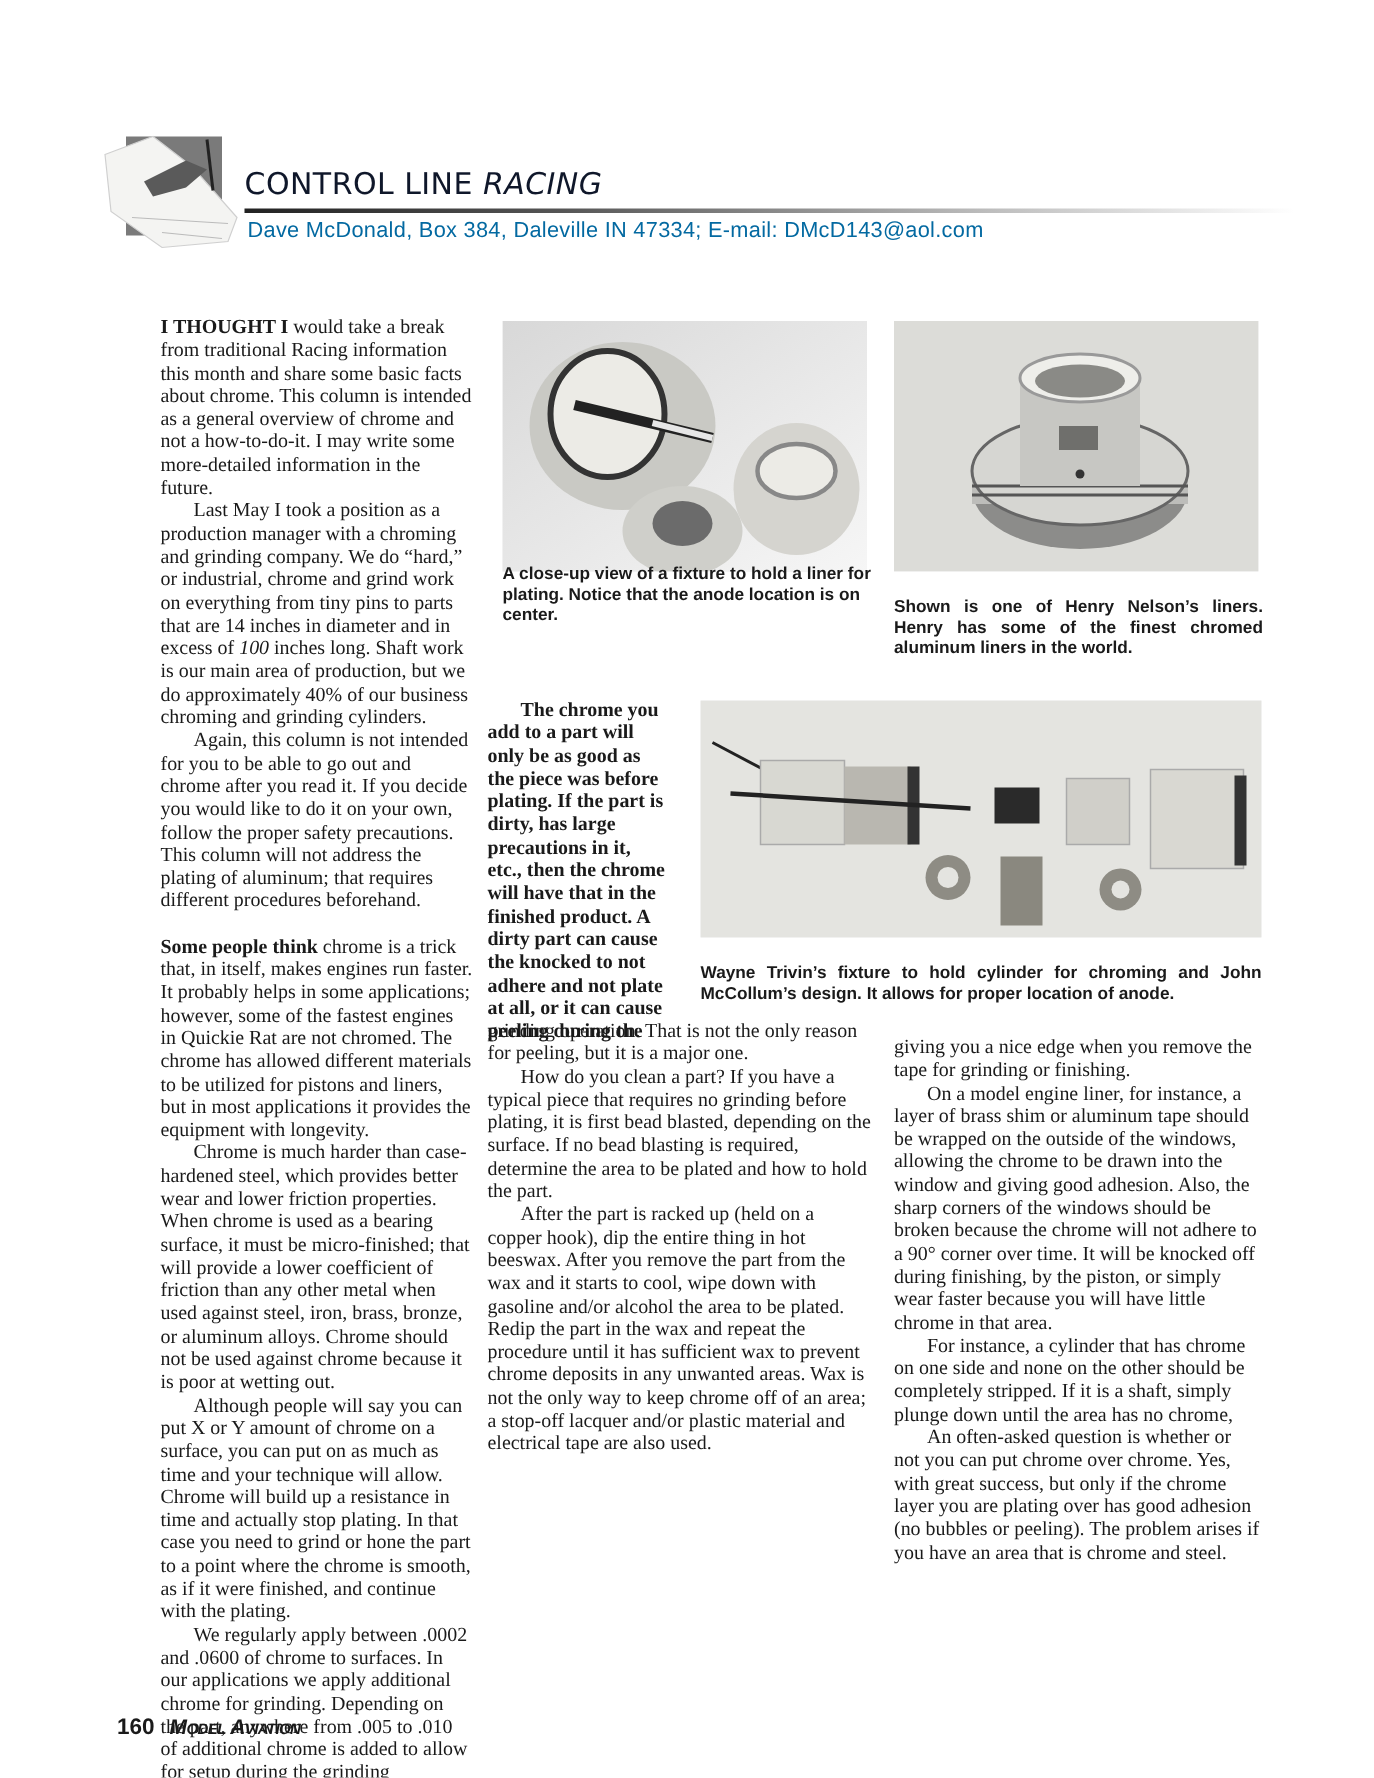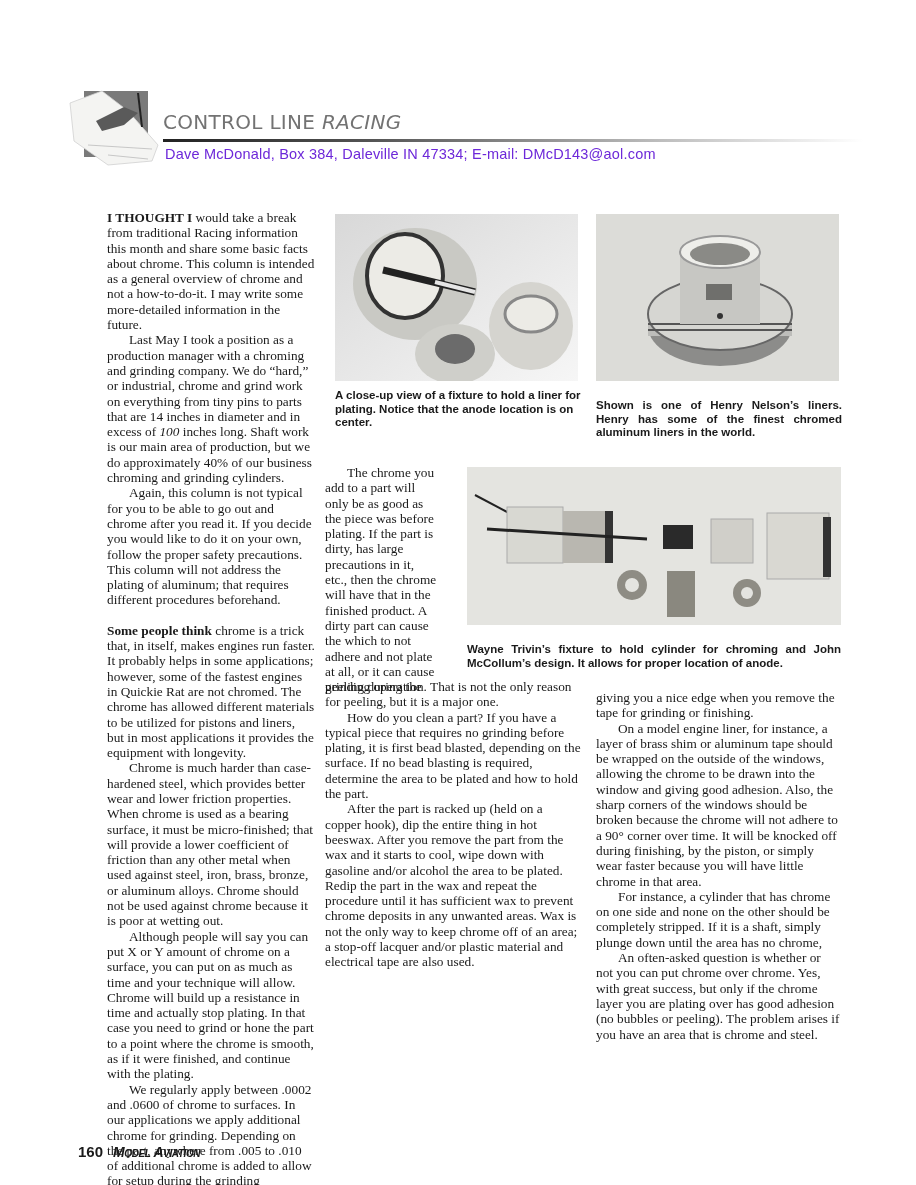--- a/index.html
+++ b/index.html
@@ -3,46 +3,46 @@
 <meta charset="utf-8">
 <style>
   html, body { margin:0; padding:0; background:#fff; }
   body { width:916px; height:1185px; position:relative; overflow:hidden; color:#1a1a1a; }
   .abs { position:absolute; }
 
   
   .logo-box { left:68px; top:85px; width:82px; width:82px; height:80px; }
   .logo-square { position:absolute; left:16px; top:6px; width:64px; height:66px; background:#7a7a7a; }
   .logo-svg { position:absolute; left:0; top:0; }
-  .title { left:163px; top:110px; font-family:"DejaVu Sans", sans-serif; font-size:20px; letter-spacing:0.3px; color:#737373; }
+  .title { left:163px; top:110px; font-family:"DejaVu Sans", sans-serif; font-size:20px; letter-spacing:0.3px; color:#0f172a; }
   .title em { font-style:italic; }
   .title-rule { left:163px; top:139px; width:700px; height:3px;
     background:linear-gradient(to right, #222 0%, #555 30%, #bbb 70%, #fff 100%); }
-  .byline { left:165px; top:146px; font-family:"Liberation Sans", sans-serif; font-size:14.5px; color:#6d28d9; letter-spacing:0.2px; }
+  .byline { left:165px; top:146px; font-family:"Liberation Sans", sans-serif; font-size:14.5px; color:#0369a1; letter-spacing:0.2px; }
 
   
   .col { font-family:"Liberation Serif", serif; font-size:13.3px; line-height:15.3px; color:#1a1a1a; }
   .col p { margin:0; }
   .col p.ind { text-indent:22px; }
   .col b { font-weight:bold;text-align:right; }
   .gap { height:15px; }
 
   .col1 { left:107px; top:210px; width:208px; }
-  .col2-wrap { left:325px; top:465px; width:133px; }
+  .col2-wrap { left:325px; top:465px; width:133px;font-weight:bold; }
   .col2 { left:325px; top:679px; width:257px; }
   .col3 { left:596px; top:690px; width:244px; }
 
   
   .photo { background:#e8e8e8; overflow:hidden; }
   .photo1 { left:335px; top:214px; width:243px; height:167px; }
   .photo2 { left:596px; top:214px; width:243px; height:167px; }
   .photo3 { left:467px; top:467px; width:374px; height:158px; }
 
   .caption { font-family:"Liberation Sans", sans-serif; font-weight:bold; font-size:11.5px; line-height:13.5px; color:#1a1a1a; }
-  .cap1 { left:335px; top:389px; width:246px; }
+  .cap1 { left:335px; top:377px; width:246px; }
   .cap2 { left:596px; top:399px; width:246px; text-align:justify; }
   .cap3 { left:467px; top:643px; width:374px; text-align:justify; }
 
   
   .footer { left:58px; top:1143px; font-family:"Liberation Sans", sans-serif; font-size:15px; font-weight:bold; color:#1a1a1a;margin-left:20px; }
   .footer .mag { font-style:italic; font-weight:900; font-variant:small-caps; font-size:14px; letter-spacing:-0.4px; margin-left:10px; }
 </style>
 </head>
 <body>
 
@@ -56,21 +56,21 @@
     <line x1="40" y1="70" x2="80" y2="74" stroke="#bbb" stroke-width="0.8"></line>
   </svg>
 </div>
 <div class="abs title"><span>CONTROL LINE </span><em>RACING</em></div>
 <div class="abs title-rule"></div>
 <div class="abs byline">Dave McDonald, Box 384, Daleville IN 47334; E-mail: DMcD143@aol.com</div>
 
 <div class="abs col col1">
   <p><b>I THOUGHT I</b><span> would take a break from traditional Racing information this month and share some basic facts about chrome. This column is intended as a general overview of chrome and not a how-to-do-it. I may write some more-detailed information in the future.</span></p>
   <p class="ind"><span>Last May I took a position as a production manager with a chroming and grinding company. We do “hard,” or industrial, chrome and grind work on everything from tiny pins to parts that are 14 inches in diameter and in excess of </span><i>100</i><span> inches long. Shaft work is our main area of production, but we do approximately 40% of our business chroming and grinding cylinders.</span></p>
-  <p class="ind">Again, this column is not typical for you to be able to go out and chrome after you read it. If you decide you would like to do it on your own, follow the proper safety precautions. This column will not address the plating of aluminum; that requires different procedures beforehand.</p>
+  <p class="ind">Again, this column is not intended for you to be able to go out and chrome after you read it. If you decide you would like to do it on your own, follow the proper safety precautions. This column will not address the plating of aluminum; that requires different procedures beforehand.</p>
   <div class="gap"></div>
   <p><b>Some people think</b><span> chrome is a trick that, in itself, makes engines run faster. It probably helps in some applications; however, some of the fastest engines in Quickie Rat are not chromed. The chrome has allowed different materials to be utilized for pistons and liners, but in most applications it provides the equipment with longevity.</span></p>
   <p class="ind">Chrome is much harder than case-hardened steel, which provides better wear and lower friction properties. When chrome is used as a bearing surface, it must be micro-finished; that will provide a lower coefficient of friction than any other metal when used against steel, iron, brass, bronze, or aluminum alloys. Chrome should not be used against chrome because it is poor at wetting out.</p>
   <p class="ind">Although people will say you can put X or Y amount of chrome on a surface, you can put on as much as time and your technique will allow. Chrome will build up a resistance in time and actually stop plating. In that case you need to grind or hone the part to a point where the chrome is smooth, as if it were finished, and continue with the plating.</p>
   <p class="ind">We regularly apply between .0002 and .0600 of chrome to surfaces. In our applications we apply additional chrome for grinding. Depending on the part, anywhere from .005 to .010 of additional chrome is added to allow for setup during the grinding operations. The typical model liner would have what we would call “flash chrome,” meaning .001 of deposit or less.</p>
 </div>
 
 <div class="abs photo photo1">
   <svg width="243" height="167" viewBox="0 0 243 167">
     <defs>
@@ -114,21 +114,21 @@
   <div>add to a part will</div>
   <div>only be as good as</div>
   <div>the piece was before</div>
   <div>plating. If the part is</div>
   <div>dirty, has large</div>
   <div>precautions in it,</div>
   <div>etc., then the chrome</div>
   <div>will have that in the</div>
   <div>finished product. A</div>
   <div>dirty part can cause</div>
-  <div>the which to not</div>
+  <div>the knocked to not</div>
   <div>adhere and not plate</div>
   <div>at all, or it can cause</div>
   <div>peeling during the</div>
 </div>
 
 <div class="abs photo photo3">
   <svg width="374" height="158" viewBox="0 0 374 158">
     <rect width="374" height="158" fill="#e4e4e0"></rect>
     <line x1="8" y1="28" x2="42" y2="46" stroke="#222" stroke-width="2"></line>
     <rect x="40" y="40" width="56" height="56" fill="#d8d8d2" stroke="#aaa"></rect>

